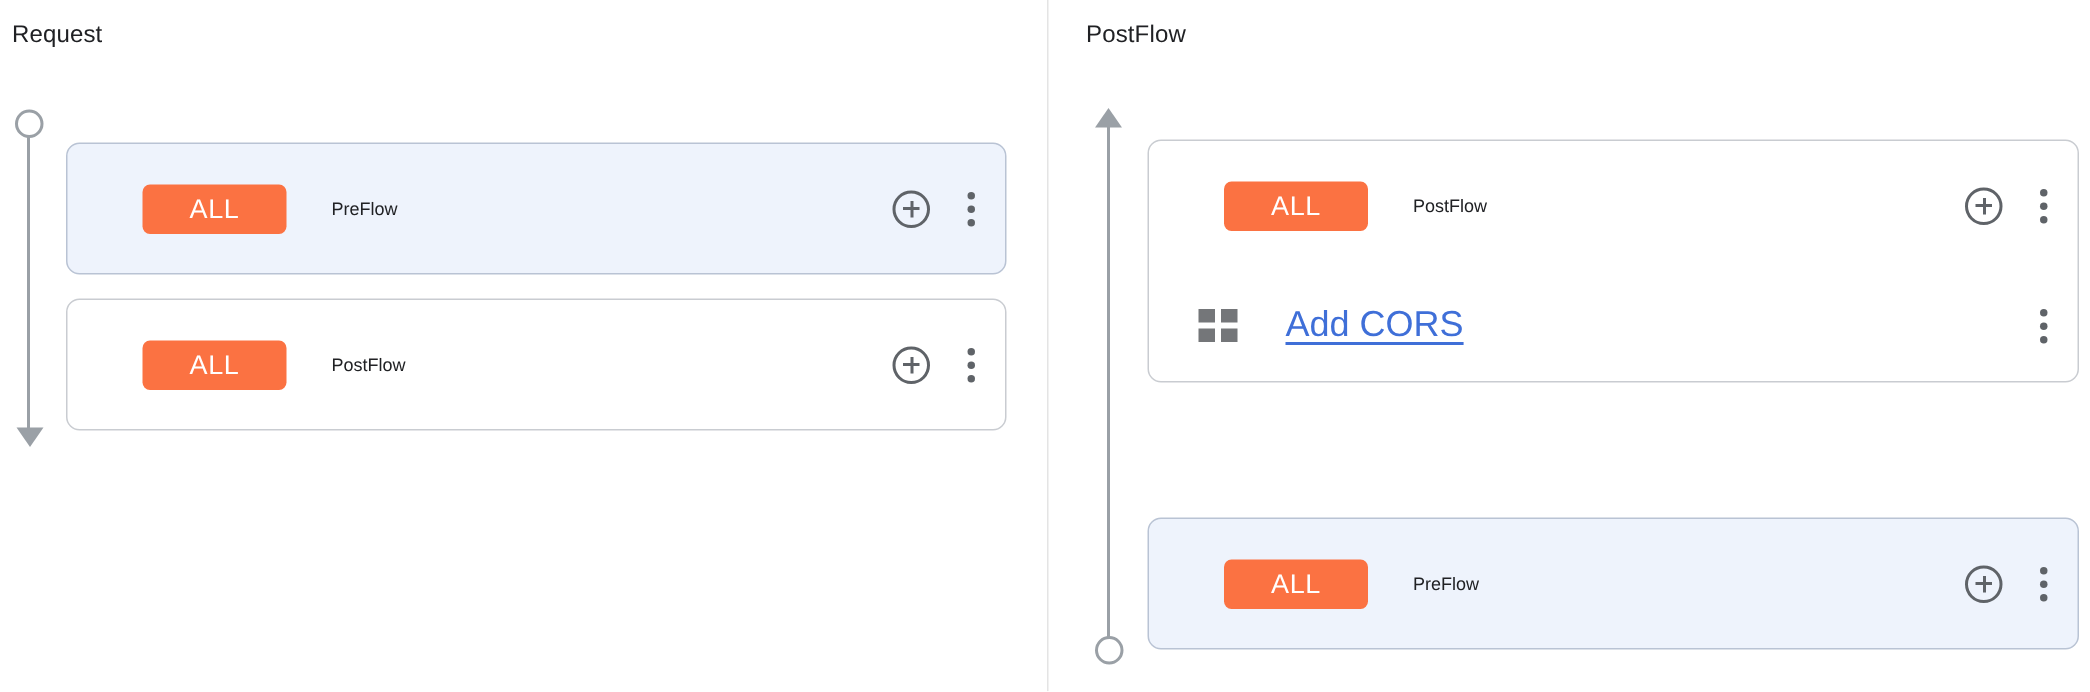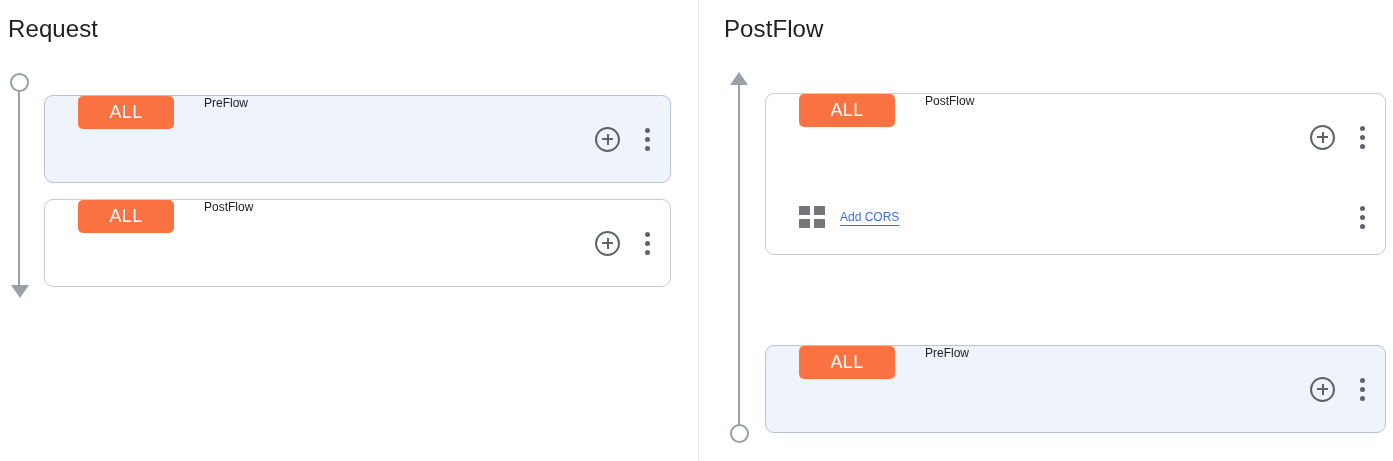--- a/index.html
+++ b/index.html
@@ -25,21 +25,21 @@
 
   .vdivider {
     position: absolute;
     left: 698px; top: 0;
     width: 1px; height: 461px;
     background: #e4e4e4;
   }
 
   .panel-title {
     position: absolute;
-    font-size: 24px;
+    font-size: 16px;
     color: #202124;
     letter-spacing: .1px;
     white-space: nowrap;
   }
   .panel-request  .panel-title { left: 8px;  top: 15px; }
   .panel-response .panel-title { left: 25px; top: 15px; }
 
   
   .rail { position: absolute; }
   .rail-line {
@@ -81,23 +81,24 @@
     background: #ffffff;
   }
   .card.selected {
     background: #eef3fc;
     border-color: #b9c3d4;
   }
 
   .flow-row {
     position: relative;
     display: flex;
-    align-items: flex-start;
+    align-items: center;
     height: 86px;
     padding: 0 0 0 33px;
+    margin-left: 17px;
   }
 
   .badge {
     flex: 0 0 auto;
     width: 96px;
     height: 33px;
     border-radius: 5px;
     background: #fb7242;
     color: #ffffff;
     font-size: 18px;
@@ -181,22 +182,22 @@
     grid-template-columns: 11px 11px;
     grid-template-rows: 9px 9px;
     gap: 4px;
   }
   .icon-grid i {
     display: block;
     background: #747679;
   }
 
   .policy-link {
-    margin-left: 15px;
-    font-size: 12px;
+    margin-left: 32px;
+    font-size: 24px;
     color: #3f6fd8;
     text-decoration: underline;
     text-underline-offset: 4px;
     cursor: pointer;
     white-space: nowrap;
   }
 
   
   #card-req-preflow   { left: 44px;  top: 95px;  width: 627px; }
   #card-req-postflow  { left: 44px;  top: 199px; width: 627px; }

